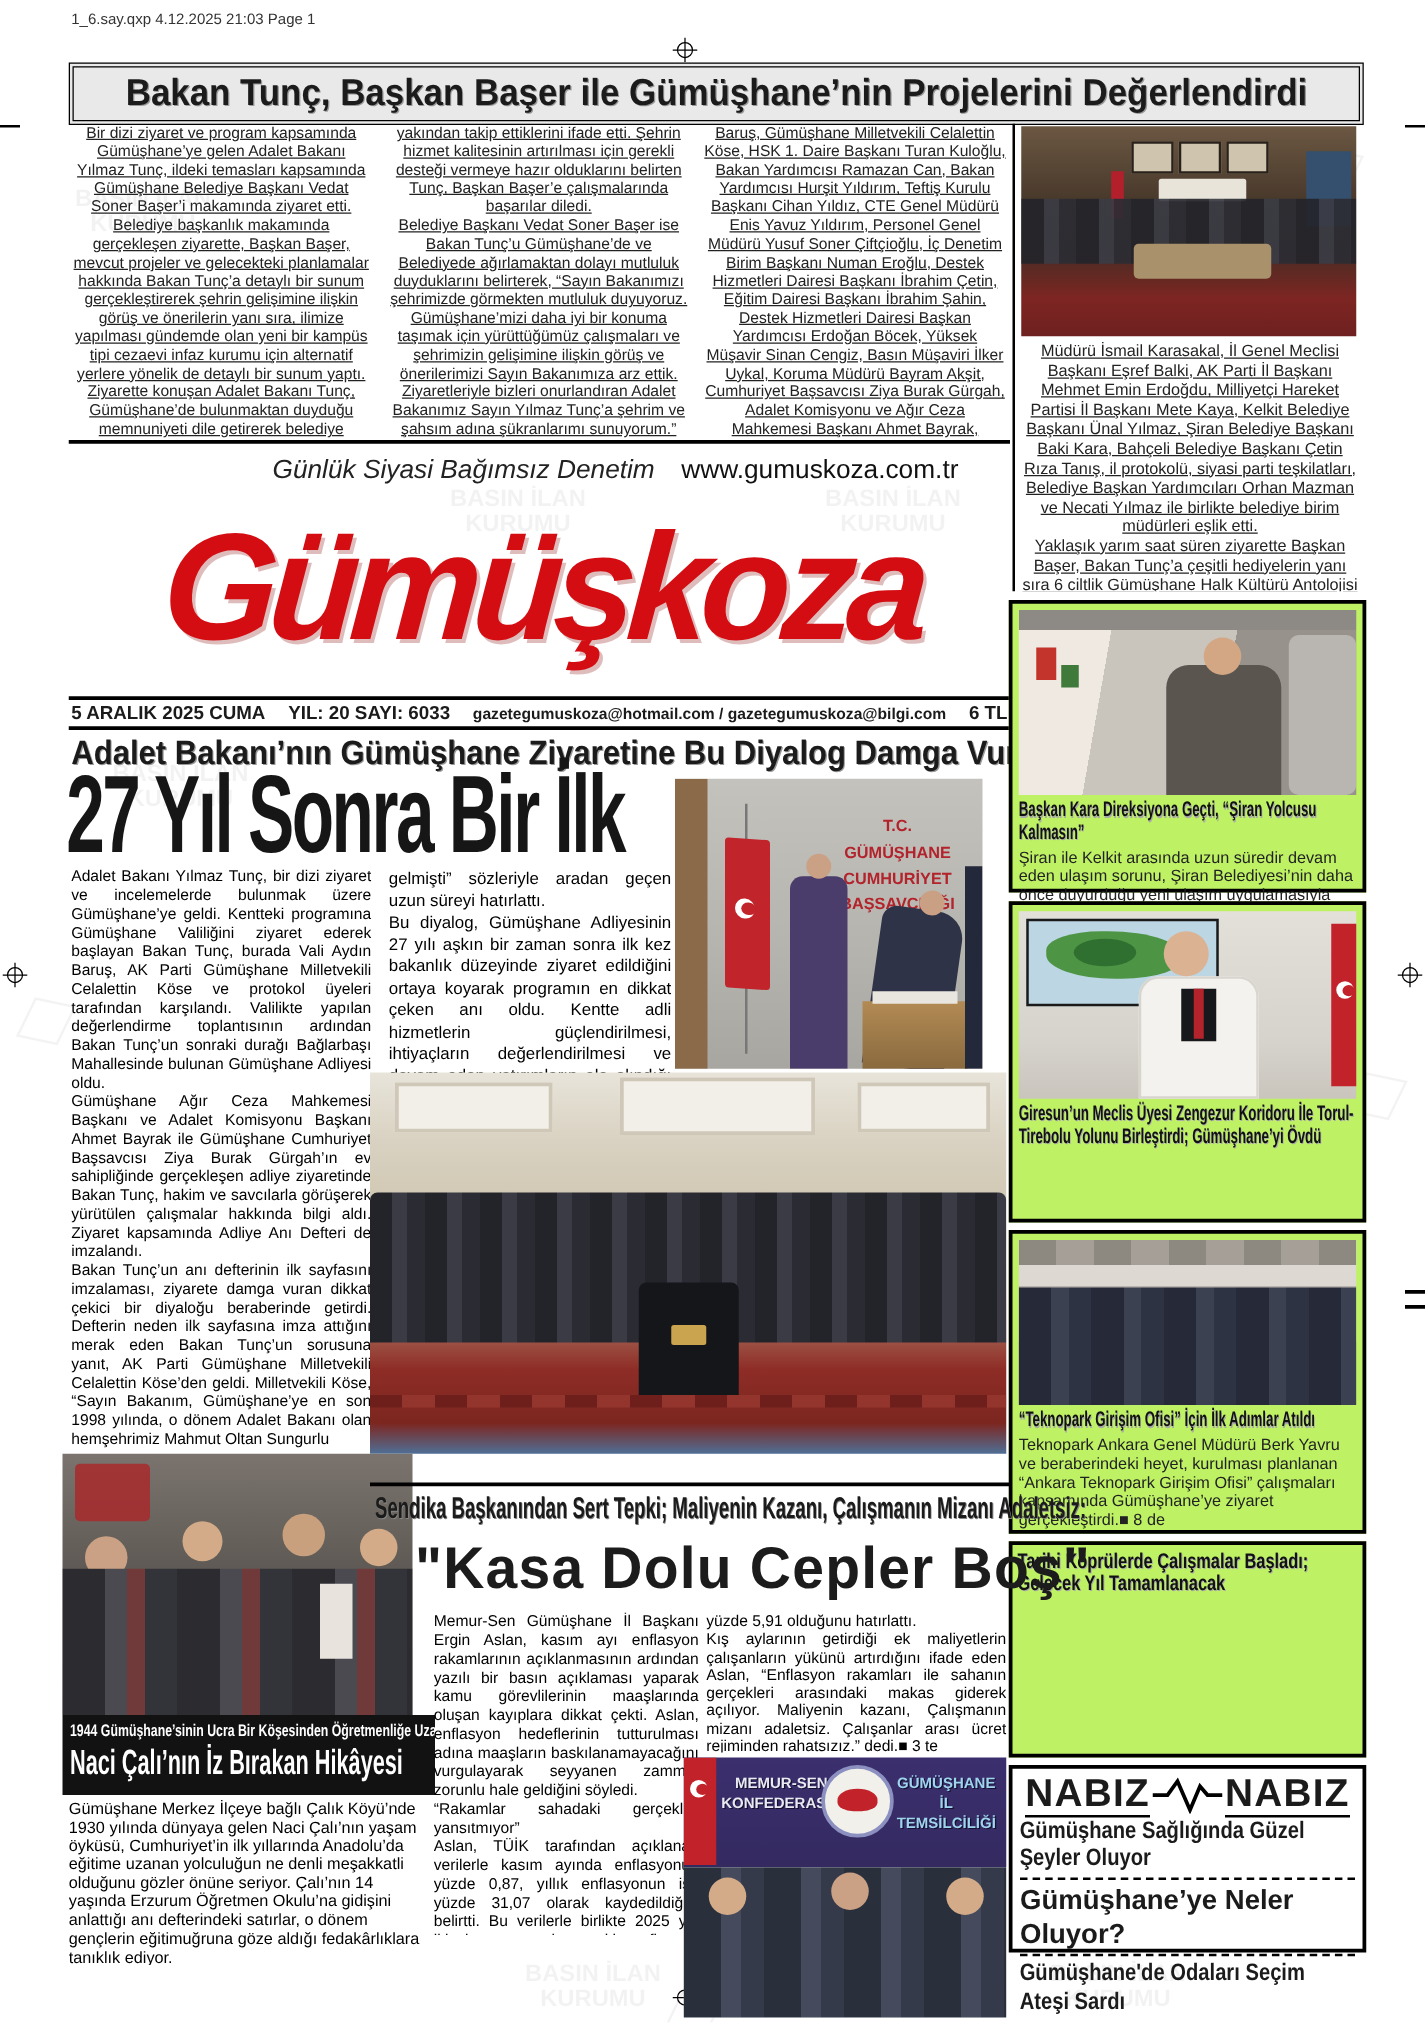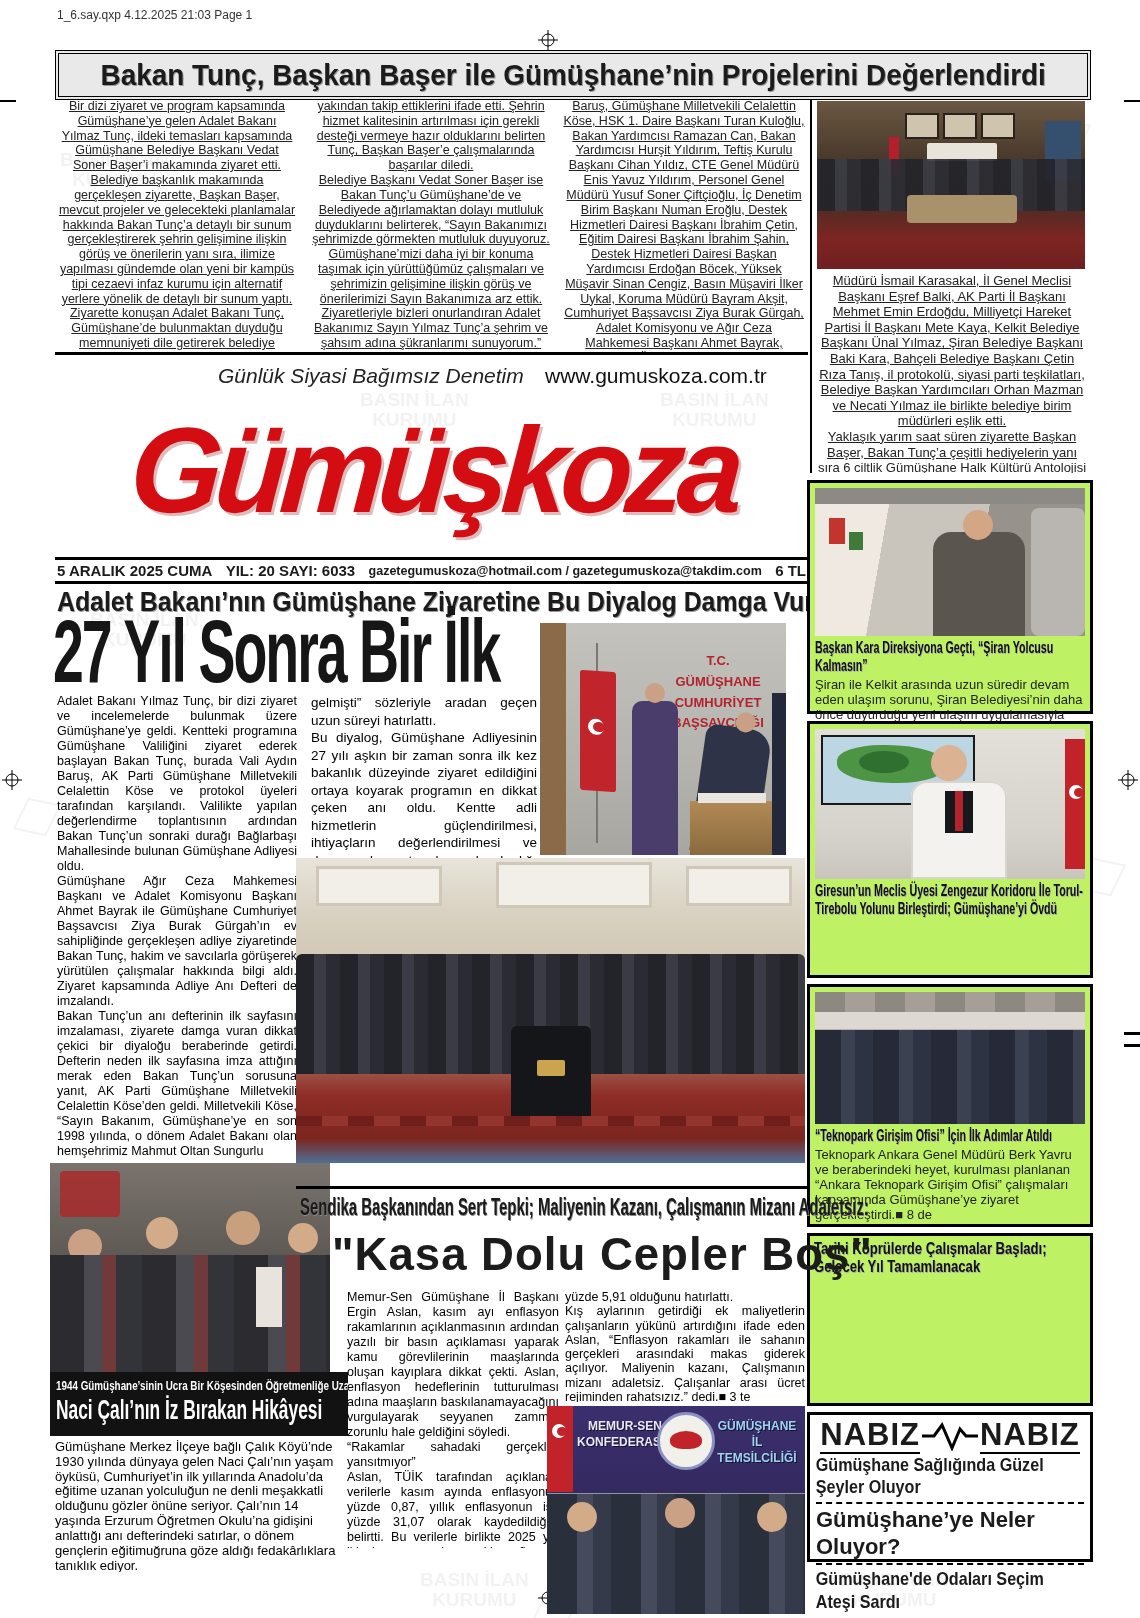--- a/index.html
+++ b/index.html
@@ -145,21 +145,21 @@
   <div class="rule" style="left:810px;top:99px;width:2px;height:374px"></div>
 
   <div id="tagline" class="abs">Günlük Siyasi Bağımsız Denetim</div>
   <div id="website" class="abs">www.gumuskoza.com.tr</div>
   <div id="logo" class="abs">
     <span>Gümüşkoza</span>
   </div>
   <div id="datebar" class="abs">
     <span class="d1">5 ARALIK 2025   CUMA</span>
     <span class="d2">YIL: 20  SAYI: 6033</span>
-    <span class="d3">gazetegumuskoza@hotmail.com / gazetegumuskoza@takdim.com</span>
+    <span class="d3">gazetegumuskoza@hotmail.com / gazetegumuskoza@bilgi.com</span>
     <span class="d4">6 TL</span>
   </div>
 
   <div id="main-kicker" class="abs">
     <span class="cond">Adalet Bakanı’nın Gümüşhane Ziyaretine Bu Diyalog Damga Vurdu</span>
   </div>
   <div id="main-headline" class="abs">
     <span class="cond">27 Yıl Sonra Bir İlk</span>
   </div>
 

